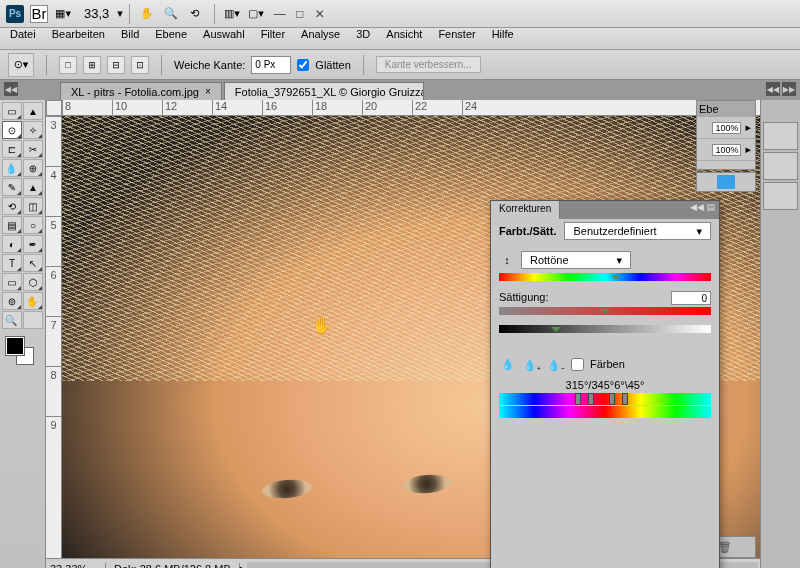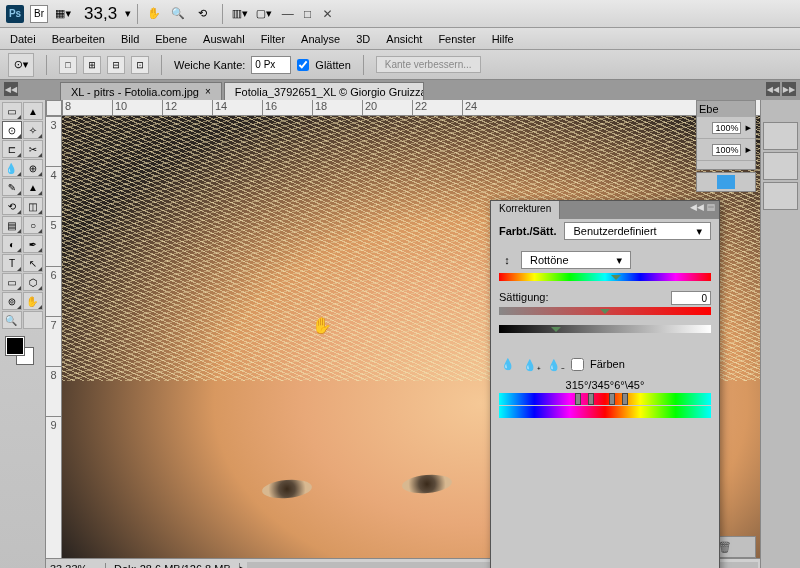--- a/index.html
+++ b/index.html
@@ -1,25 +1,25 @@
 <!DOCTYPE html>
 <html><head>
 <meta charset="utf-8">
 <style>
 *{margin:0;padding:0;box-sizing:border-box;font-family:"Segoe UI",Tahoma,sans-serif;font-size:11px;user-select:none}
 body{width:800px;height:568px;background:#b8b8b8;overflow:hidden;position:relative}
 .titlebar{height:28px;background:linear-gradient(#e8e8e8,#d5d5d5);display:flex;align-items:center;padding:0 6px;border-bottom:1px solid #999}
 .ps-icon{width:18px;height:18px;background:#0a3a5a;color:#8ac5e8;display:flex;align-items:center;justify-content:center;font-weight:bold;font-size:10px;border-radius:2px;margin-right:6px}
-.br-icon{width:18px;height:18px;background:#fff;border:1px solid #888;display:flex;align-items:center;justify-content:center;font-size:10px;margin-right:4px}
+.br-icon{width:18px;height:18px;background:#fff;border:1px solid #888;display:flex;align-items:center;justify-content:center;font-size:15px;margin-right:4px}
 .tb-btn{width:22px;height:18px;display:flex;align-items:center;justify-content:center;margin-right:2px;border:1px solid transparent}
-.zoom-lvl{font-size:17px;margin:0 8px}
+.zoom-lvl{font-size:13px;margin:0 8px}
 .sep{width:1px;height:20px;background:#999;margin:0 6px}
 .workflow{margin-left:auto;font-weight:bold;font-size:12px;margin-right:10px}
 .winctl{width:18px;height:14px;margin-left:2px;display:flex;align-items:center;justify-content:center;color:#444;font-size:12px}
-.menubar{height:22px;background:linear-gradient(#e0e0e0,#d0d0d0);display:flex;align-items:center;padding:0 10px;border-bottom:1px solid #999;gap:16px}
+.menubar{height:22px;background:linear-gradient(#e0e0e0,#d0d0d0);display:flex;align-items:flex-start;padding:0 10px;border-bottom:1px solid #999;gap:16px}
 .menubar span{cursor:default}
 .optbar{height:30px;background:linear-gradient(#d8d8d8,#c8c8c8);display:flex;align-items:center;padding:0 8px;border-bottom:1px solid #888;gap:6px}
 .opt-icon{width:26px;height:24px;border:1px solid #aaa;background:#ddd;display:flex;align-items:center;justify-content:center}
 .opt-smallicon{width:18px;height:18px;border:1px solid #aaa;background:#e8e8e8;display:flex;align-items:center;justify-content:center;font-size:9px}
 .opt-input{width:40px;height:18px;border:1px solid #888;background:#fff;padding:0 3px;font-size:10px}
 .opt-cb{width:12px;height:12px}
 .opt-btn{padding:2px 8px;border:1px solid #aaa;background:#e0e0e0;color:#888;font-size:10px}
 .tabbar{height:20px;background:#999;display:flex;align-items:flex-end;padding-left:60px;position:relative}
 .tabbar .collapse{position:absolute;left:4px;top:2px;width:14px;height:14px;background:#555;color:#ccc;display:flex;align-items:center;justify-content:center;font-size:8px}
 .doc-tab{height:18px;padding:0 10px;background:#bbb;border:1px solid #777;border-bottom:none;display:flex;align-items:center;font-size:10px;margin-right:2px;max-width:200px;white-space:nowrap;overflow:hidden}

